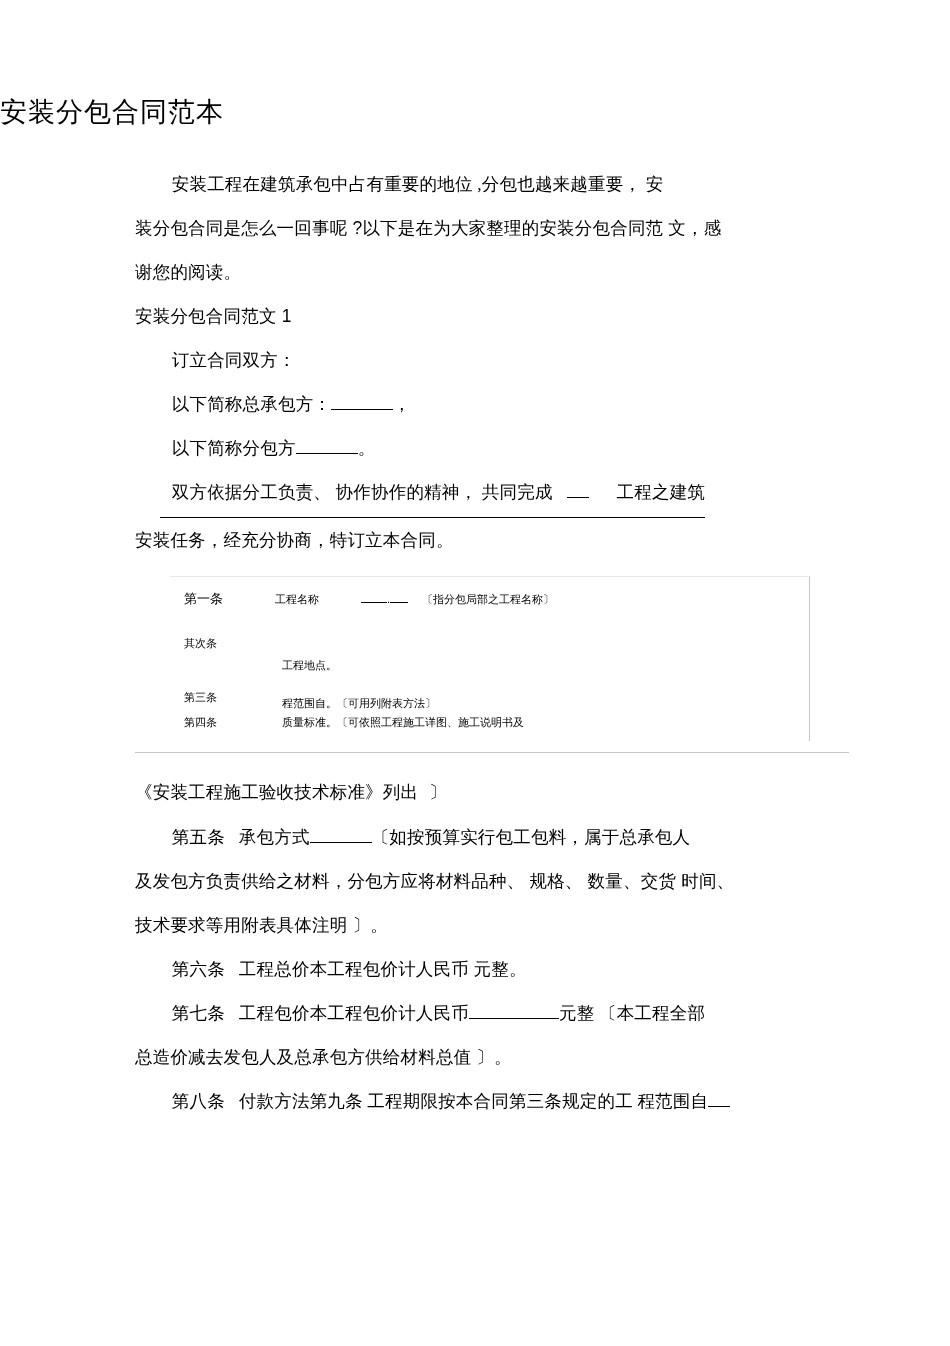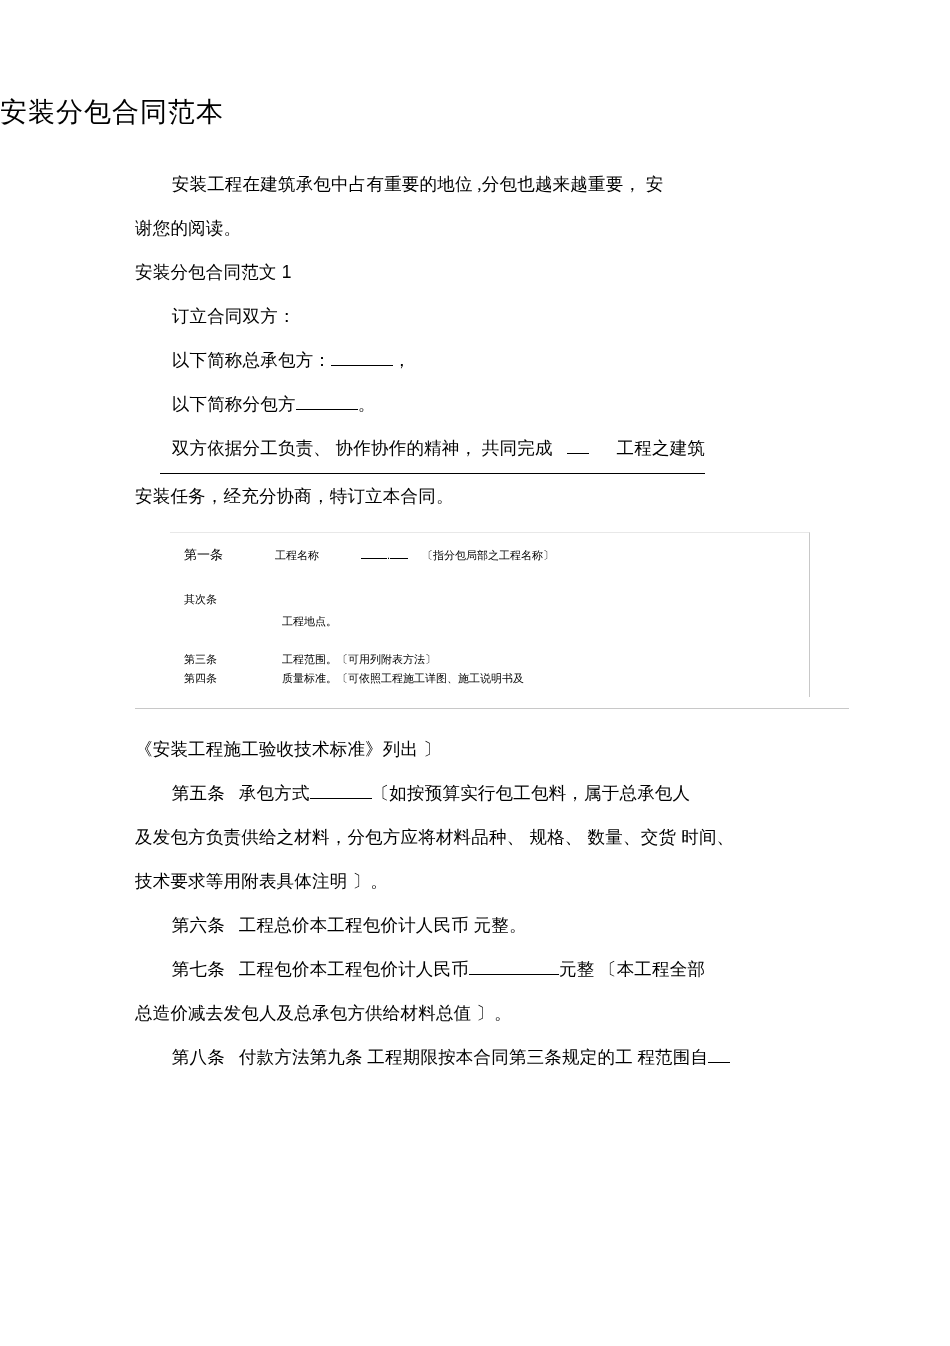--- a/index.html
+++ b/index.html
@@ -103,36 +103,38 @@
     vertical-align: baseline;
   }
   .mini-blank2 {
     display: inline-block;
     border-bottom: 1px solid #000;
     width: 18px;
     vertical-align: baseline;
   }
   .after-box {
     margin-top: 30px;
+    font-family: Liberation Mono, monospace;
   }
   .sp {
     display: inline-block;
     width: 14px;
   }
 </style>
 </head>
 <body>
 
 <div class="page">
 
   <h1 class="doc-title">安装分包合同范本</h1>
 
   <div class="body-block">
 
     <p class="indent">安装工程在建筑承包中占有重要的地位 ,分包也越来越重要， 安</p>
+    <p>装分包合同是怎么一回事呢 ?以下是在为大家整理的安装分包合同范 文，感</p>
     <p>谢您的阅读。</p>
 
     <p>安装分包合同范文 1</p>
 
     <p class="indent">订立合同双方：</p>
 
     <p class="indent">
       <span>以下简称总承包方：</span><span class="blank-sm"></span><span>，</span>
     </p>
 
@@ -155,25 +157,25 @@
         <span>工程名称</span><span class="sp"></span><span class="sp"></span><span class="sp"></span><span class="mini-blank"></span>.<span class="mini-blank2"></span><span class="sp"></span><span>〔指分包局部之工程名称〕</span>
       </div>
 
       <div class="clause-row" style="left:14px; top:58px;">
         <span>其次条</span>
       </div>
       <div class="clause-row" style="left:112px; top:80px;">
         <span>工程地点。</span>
       </div>
 
-      <div class="clause-row" style="left:14px; top:118px;">
+      <div class="clause-row" style="left:14px; top:112px;">
         <span>第三条</span>
       </div>
       <div class="clause-row" style="left:112px; top:118px;">
-        <span>工程范围。〔可用列附表方法〕</span>
+        <span>程范围自。〔可用列附表方法〕</span>
       </div>
 
       <div class="clause-row" style="left:14px; top:137px;">
         <span>第四条</span>
       </div>
       <div class="clause-row" style="left:112px; top:137px;">
         <span>质量标准。〔可依照工程施工详图、施工说明书及</span>
       </div>
     </div>
 

